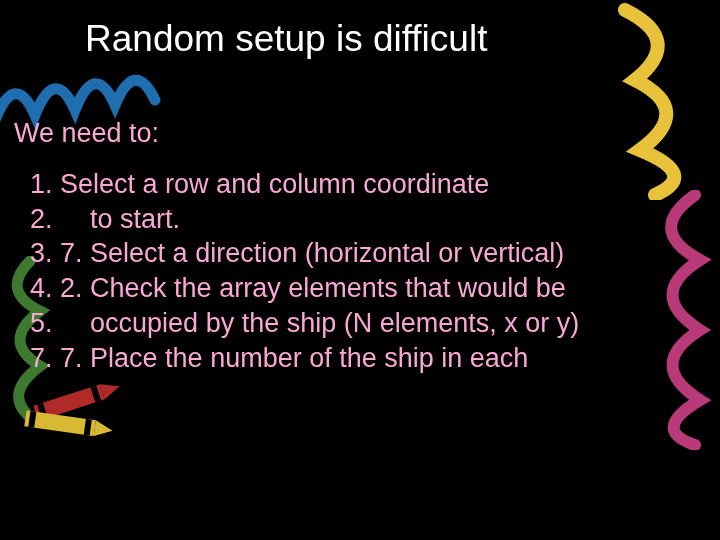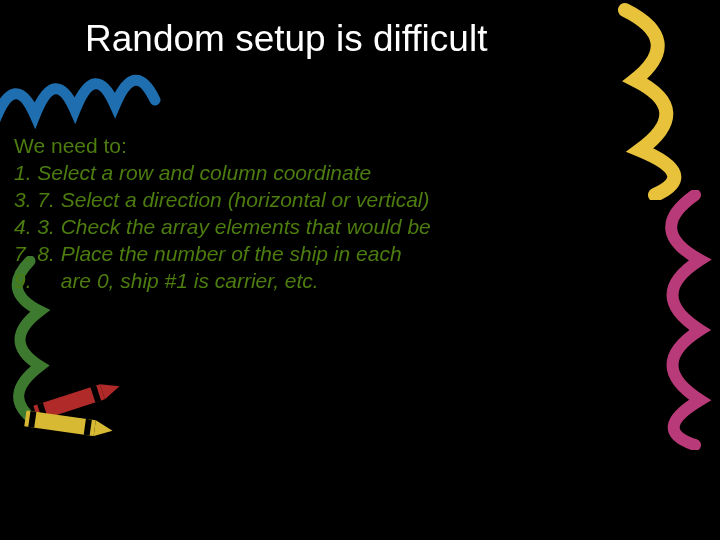--- a/index.html
+++ b/index.html
@@ -28,30 +28,29 @@
     left:85px;
     top:18px;
     font-size:37px;
     color:#fff;
     font-weight:400;
     letter-spacing:0px;
   }
   .body{
     position:absolute;
     left:14px;
-    top:132px;
-    font-size:21px;
+    top:116px;
+    font-size:27px;
     line-height:1.29;
-    color:#4d7c0f;
+    color:#f9a8d4;
   }
   .body ol{
-    margin:0;
+    margin:16px;
     padding:0;
     list-style:none;
-    font-style:italic;
   }
   .body .line{
     white-space:nowrap;
   }
   .num{
     display:inline-block;
     min-width:0;
   }
 </style>
 </head>
@@ -91,20 +90,21 @@
       <rect x="80" y="70" width="6" height="16" fill="#000"></rect>
     </g>
   </svg>
 
   <div class="title">Random setup is difficult</div>
 
   <div class="body">
     <div class="line">We need to:</div>
     <ol>
       <li class="line"><span class="num">1.</span> <span>Select a row and column coordinate</span></li>
+      <li class="line"><span class="num">2.</span> <span>&nbsp;&nbsp;&nbsp;&nbsp;to&nbsp;start.</span></li>
       <li class="line"><span class="num">3.</span> <span>7. Select a direction (horizontal or vertical)</span></li>
-      <li class="line"><span class="num">4.</span> <span>3. Check the array elements that would be</span></li>
-      <li class="line"><span class="num">7.</span> <span>8. Place the number of the ship in each</span></li>
-      <li class="line"><span class="num">9.</span> <span>&nbsp;&nbsp;&nbsp;&nbsp;are&nbsp;0,&nbsp;ship&nbsp;#1&nbsp;is&nbsp;carrier,&nbsp;etc.</span></li>
+      <li class="line"><span class="num">4.</span> <span>2. Check the array elements that would be</span></li>
+      <li class="line"><span class="num">5.</span> <span>&nbsp;&nbsp;&nbsp;&nbsp;occupied&nbsp;by&nbsp;the&nbsp;ship&nbsp;(N&nbsp;elements,&nbsp;x&nbsp;or&nbsp;y)</span></li>
+      <li class="line"><span class="num">7.</span> <span>7. Place the number of the ship in each</span></li>
     </ol>
   </div>
 
 </div>
 
 </body></html>

